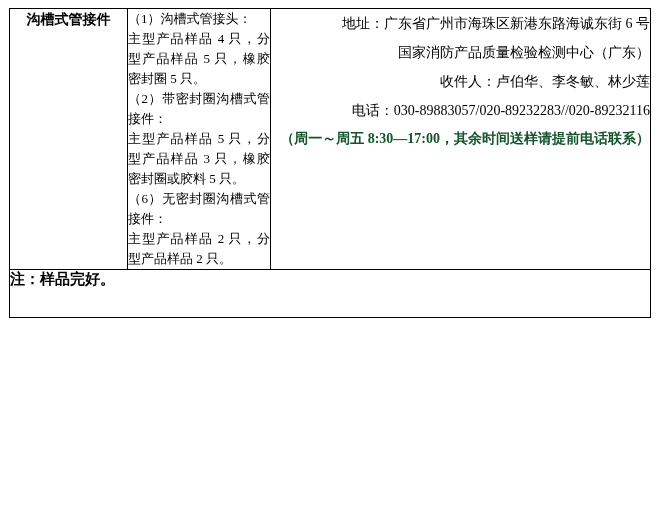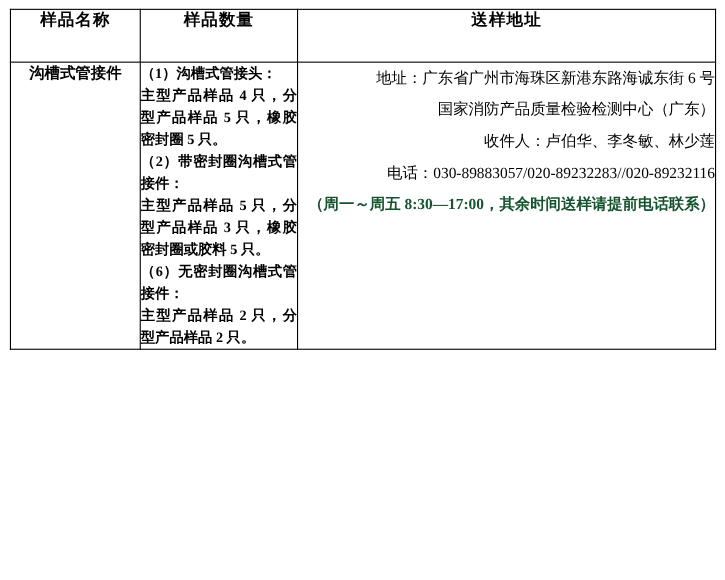--- a/index.html
+++ b/index.html
@@ -50,21 +50,20 @@
     font-size: 14px;
     line-height: 22px;
     padding: 0 12px;
     margin-top: 31px;
   }
   .qty-cell {
     font-size: 13px;
     line-height: 20px;
     padding: 14px 8px 10px 8px;
     vertical-align: top;
-    font-weight: bold;
   }
   .qty-cell p {
     margin: 0;
     text-align: justify;
     text-align-last: left;
     text-justify: inter-ideograph;
   }
   .qty-cell p.just {
     text-align: justify;
     text-justify: inter-ideograph;
@@ -96,37 +95,35 @@
 
 <div class="page">
   <table class="sample-table">
     <colgroup>
       <col class="col-name">
       <col class="col-qty">
       <col class="col-addr">
     </colgroup>
     <tbody>
       <tr>
-        <th class="hdr-cell">样品名称</th>
-        <th class="hdr-cell">样品数量</th>
-        <th class="hdr-cell">送样地址</th>
-      </tr>
-      <tr>
         <td class="name-cell">沟槽式管接件</td>
         <td class="qty-cell">
           <p>（1）沟槽式管接头：</p>
           <p class="just">主型产品样品 4 只，分型产品样品 5 只，橡胶密封圈 5 只。</p>
           <p>（2）带密封圈沟槽式管接件：</p>
           <p class="just">主型产品样品 5 只，分型产品样品 3 只，橡胶密封圈或胶料 5 只。</p>
           <p>（6）无密封圈沟槽式管接件：</p>
           <p class="just">主型产品样品 2 只，分型产品样品 2 只。</p>
         </td>
         <td class="addr-cell">
           <p>地址：广东省广州市海珠区新港东路海诚东街 6 号</p>
           <p class="addr-line-indent">国家消防产品质量检验检测中心（广东）</p>
           <p>收件人：卢伯华、李冬敏、林少莲</p>
           <p>电话：030-89883057/020-89232283//020-89232116</p>
           <p class="addr-red">（周一～周五 8:30—17:00，其余时间送样请提前电话联系）</p>
         </td>
       </tr>
+      <tr>
+        <td class="note-cell" colspan="3">注：样品完好。</td>
+      </tr>
     </tbody>
   </table>
 </div>
 
 </body></html>

